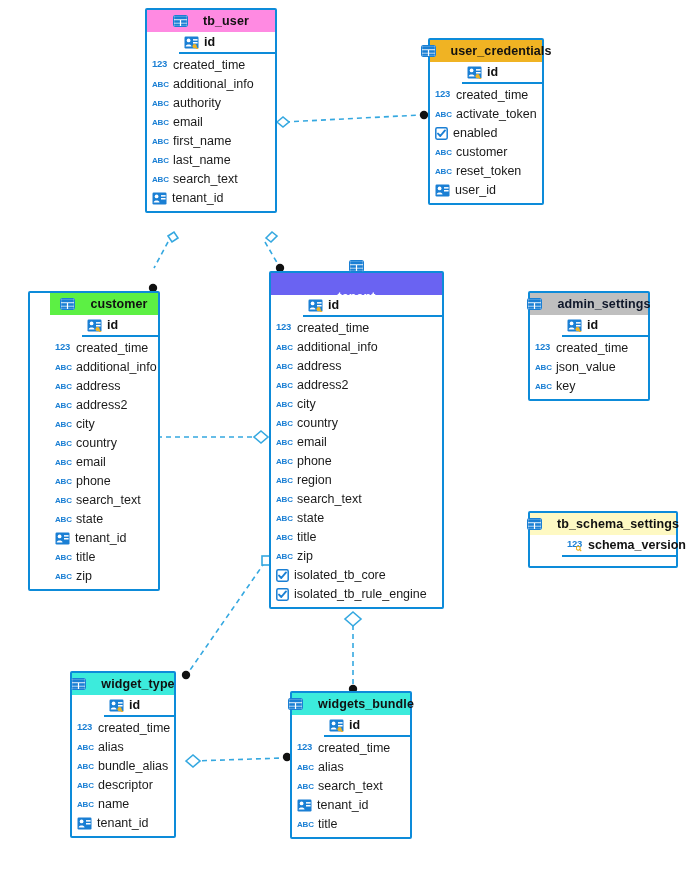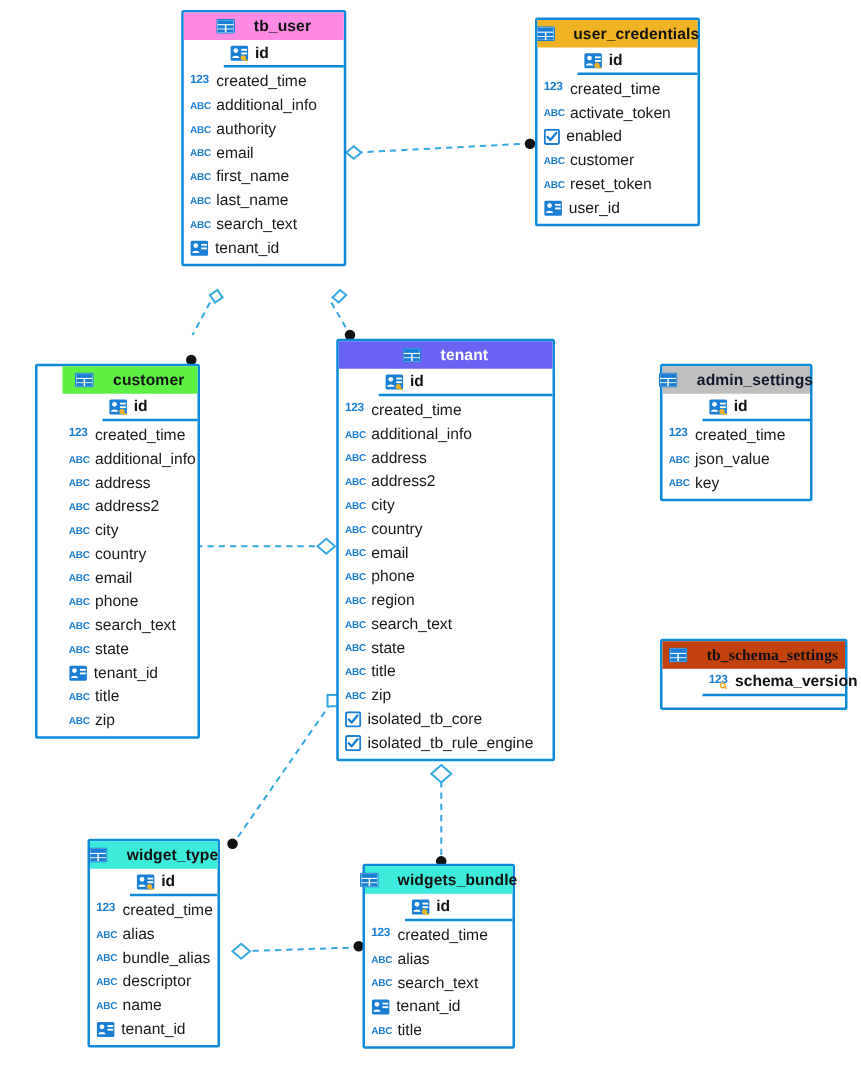--- a/index.html
+++ b/index.html
@@ -218,21 +218,21 @@
                 <circle cx="4.6" cy="4.4" r="1.9" fill="#ffffff"></circle>
                 <path d="M1.7 10.4 C1.9 7.9 7.3 7.9 7.5 10.4 Z" fill="#ffffff"></path>
                 <rect x="9" y="3.1" width="4.6" height="1.5" fill="#ffffff"></rect>
                 <rect x="9" y="6" width="4.6" height="1.5" fill="#ffffff"></rect>
               </svg>
             </span>
             <span class="fname">tenant_id</span>
           </div>
         </div>
       </div>
-      <div class="entity" style="left: 428px; top: 14px; width: 132px; border-color: rgb(13, 139, 217);">
+      <div class="entity" style="left: 428px; top: 38px; width: 116px; border-color: rgb(13, 139, 217);">
         <div class="entity-header" style="background: rgb(240, 179, 35); color: rgb(17, 17, 17);">
           <span class="ico">
             <svg width="15" height="12" viewBox="0 0 15 12">
               <rect x="0.5" y="0.5" width="14" height="11" rx="1.2" fill="#ffffff" stroke="#1a7fd4" stroke-width="1"></rect>
               <rect x="1.2" y="1.2" width="12.6" height="3.1" fill="#1a7fd4"></rect>
               <rect x="1.2" y="5.2" width="5.7" height="2.6" fill="#1a7fd4"></rect>
               <rect x="8.1" y="5.2" width="5.7" height="2.6" fill="#1a7fd4"></rect>
               <rect x="1.2" y="8.5" width="5.7" height="2.3" fill="#1a7fd4"></rect>
               <rect x="8.1" y="8.5" width="5.7" height="2.3" fill="#1a7fd4"></rect>
             </svg>
@@ -378,21 +378,21 @@
             <span class="ico ico-abc">ABC</span>
             <span class="fname">title</span>
           </div>
           <div class="field-row">
             <span class="ico ico-abc">ABC</span>
             <span class="fname">zip</span>
           </div>
         </div>
       </div>
       <div class="entity" style="left: 269px; top: 271px; width: 175px; border-color: rgb(13, 139, 217);">
-        <div class="entity-header" style="background: rgb(106, 99, 242); color: rgb(255, 255, 255);">
+        <div class="entity-header" style="background: rgb(106, 99, 242); color: rgb(255, 255, 255); flex-direction: column;">
           <span class="ico">
             <svg width="15" height="12" viewBox="0 0 15 12">
               <rect x="0.5" y="0.5" width="14" height="11" rx="1.2" fill="#ffffff" stroke="#1a7fd4" stroke-width="1"></rect>
               <rect x="1.2" y="1.2" width="12.6" height="3.1" fill="#1a7fd4"></rect>
               <rect x="1.2" y="5.2" width="5.7" height="2.6" fill="#1a7fd4"></rect>
               <rect x="8.1" y="5.2" width="5.7" height="2.6" fill="#1a7fd4"></rect>
               <rect x="1.2" y="8.5" width="5.7" height="2.3" fill="#1a7fd4"></rect>
               <rect x="8.1" y="8.5" width="5.7" height="2.3" fill="#1a7fd4"></rect>
             </svg>
           </span>
@@ -522,21 +522,21 @@
             <span class="ico ico-abc">ABC</span>
             <span class="fname">json_value</span>
           </div>
           <div class="field-row">
             <span class="ico ico-abc">ABC</span>
             <span class="fname">key</span>
           </div>
         </div>
       </div>
       <div class="entity" style="left: 528px; top: 511px; width: 150px; border-color: rgb(13, 139, 217);">
-        <div class="entity-header" style="background: #c2410c; color: rgb(17, 17, 17); font-family: Liberation Serif, serif;">
+        <div class="entity-header" style="background: #fef9c3; color: rgb(17, 17, 17);">
           <span class="ico">
             <svg width="15" height="12" viewBox="0 0 15 12">
               <rect x="0.5" y="0.5" width="14" height="11" rx="1.2" fill="#ffffff" stroke="#1a7fd4" stroke-width="1"></rect>
               <rect x="1.2" y="1.2" width="12.6" height="3.1" fill="#1a7fd4"></rect>
               <rect x="1.2" y="5.2" width="5.7" height="2.6" fill="#1a7fd4"></rect>
               <rect x="8.1" y="5.2" width="5.7" height="2.6" fill="#1a7fd4"></rect>
               <rect x="1.2" y="8.5" width="5.7" height="2.3" fill="#1a7fd4"></rect>
               <rect x="8.1" y="8.5" width="5.7" height="2.3" fill="#1a7fd4"></rect>
             </svg>
           </span>

